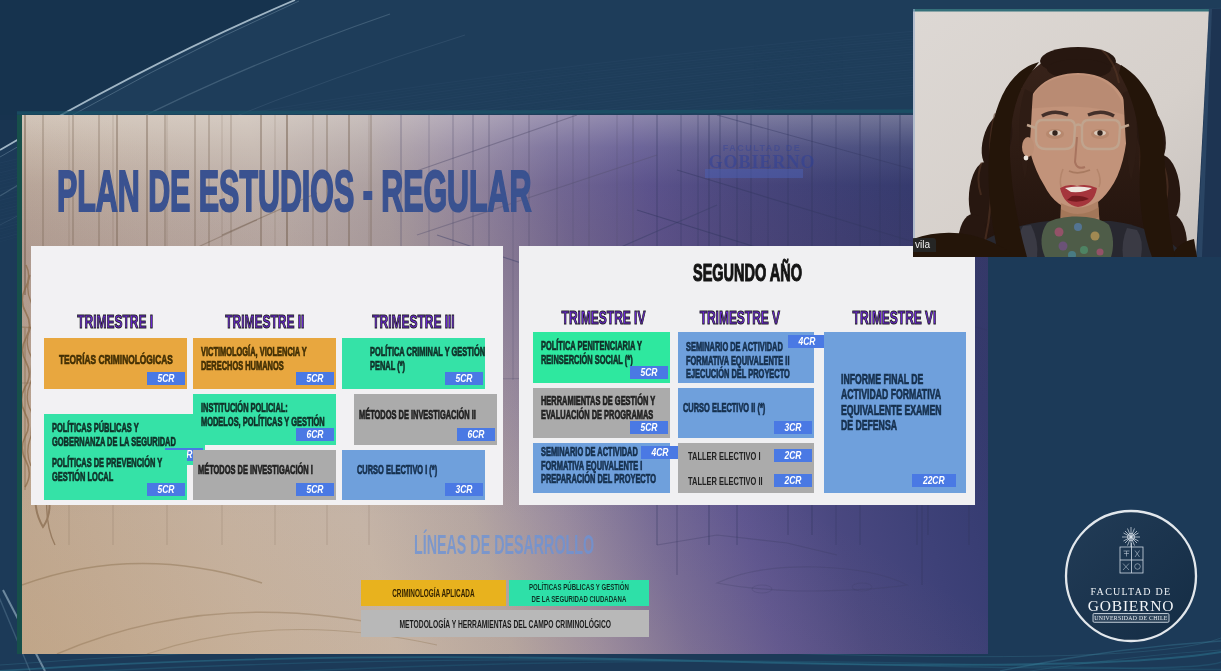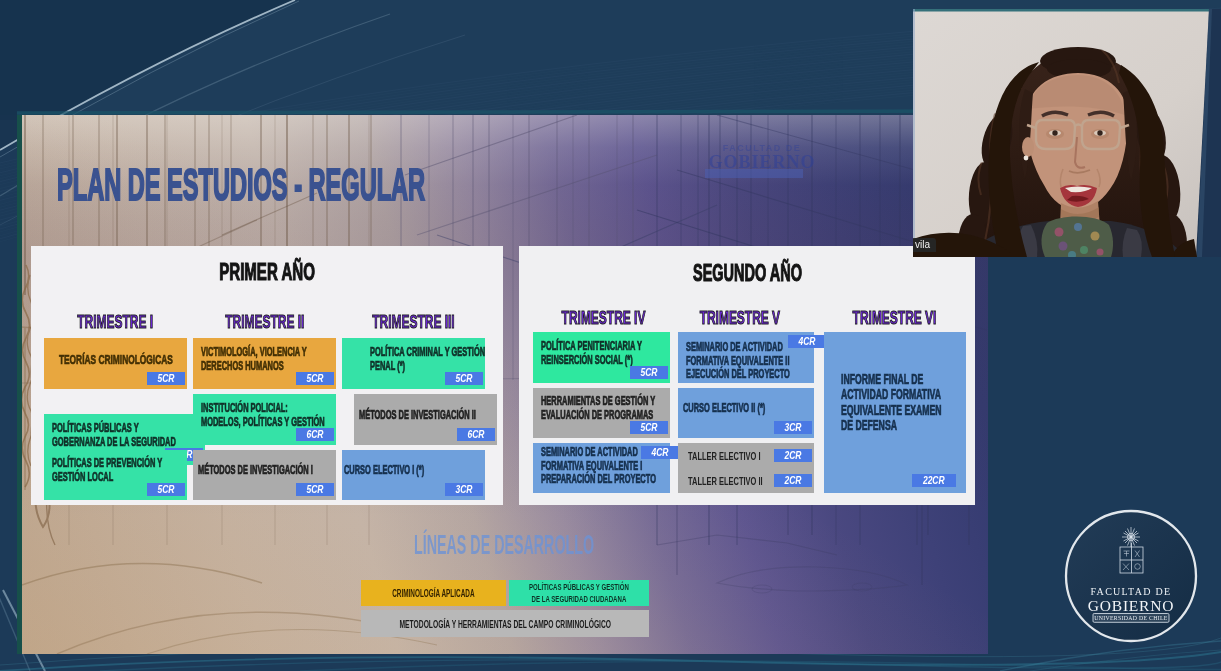--- a/index.html
+++ b/index.html
@@ -180,30 +180,29 @@
 </g>
 </svg>
 
   <div class="abs" style="left:683px;top:28px;width:124px;text-align:center;color:#2c3f9a;opacity:0.5;font-weight:bold;">
     <div style="font-size:9px;letter-spacing:1.5px;opacity:0.75;">FACULTAD DE</div>
     <div style="font-size:18px;font-family:'Liberation Serif',serif;letter-spacing:1px;margin-top:-1px;">GOBIERNO</div>
   </div>
 
   <div class="abs" style="left:688px;top:54px;width:98px;height:9px;background:#4a5fb0;opacity:0.55;"></div>
 
-  <div class="abs" style="left:40px;top:47px;font-weight:bold;font-size:45px;color:#3a5290;line-height:1;-webkit-text-stroke:2.2px #3a5290;">
+  <div class="abs" style="left:40px;top:47px;font-weight:bold;font-size:58px;color:#3a5290;line-height:1;-webkit-text-stroke:2.2px #3a5290;">
     <span style="display:inline-block;transform:scaleX(0.524);transform-origin:0 0;white-space:nowrap;">PLAN DE ESTUDIOS - REGULAR</span>
   </div>
 </div>
 
 <div class="abs" style="left:17px;top:115px;width:5px;height:539px;background:#17504a;"></div>
 
 <div class="abs" style="left:31px;top:246px;width:472px;height:259px;background:#f2f1f3;">
 
-  <div class="hdr" style="left:0;top:13px;"><span>PRIMER AÑO</span></div>
 
   <div class="trim" style="left:13px;top:65px;width:143px;"><span>TRIMESTRE I</span></div>
 
   <div class="trim" style="left:162px;top:65px;width:143px;"><span>TRIMESTRE II</span></div>
 
   <div class="trim" style="left:311px;top:65px;width:143px;"><span>TRIMESTRE III</span></div>
 
   <div class="box or" style="left:13px;top:92px;width:143px;height:51px;font-size:13.5px;justify-content:center;padding-left:2px;">
     <span class="t" style="transform-origin:50% 50%;">TEORÍAS CRIMINOLÓGICAS</span>
     <div class="badge"><span>5CR</span></div>
@@ -237,21 +236,21 @@
   <div class="box gr" style="left:311px;top:92px;width:143px;height:51px;padding-left:28px;">
     <span class="t">POLÍTICA CRIMINAL Y GESTIÓN<br>PENAL (*)</span>
     <div class="badge"><span>5CR</span></div>
   </div>
 
   <div class="box gy" style="padding-left:5px;left:311px;top:148px;width:143px;height:51px;margin-left:12px;">
     <span class="t">MÉTODOS DE INVESTIGACIÓN II</span>
     <div class="badge"><span>6CR</span></div>
   </div>
 
-  <div class="box bl" style="padding-left:2px;left:311px;top:204px;width:143px;height:50px;">
+  <div class="box bl" style="padding-left:15px;left:311px;top:204px;width:143px;height:50px;">
     <span class="t">CURSO ELECTIVO I (*)</span>
     <div class="badge"><span>3CR</span></div>
   </div>
 </div>
 
 <div class="abs" style="left:519px;top:246px;width:456px;height:259px;background:#f0f0f2;">
 
   <div class="hdr" style="left:0;top:14px;"><span style="transform:scaleX(0.63);">SEGUNDO AÑO</span></div>
 
   <div class="trim" style="left:16px;top:61px;width:137px;"><span>TRIMESTRE IV</span></div>

